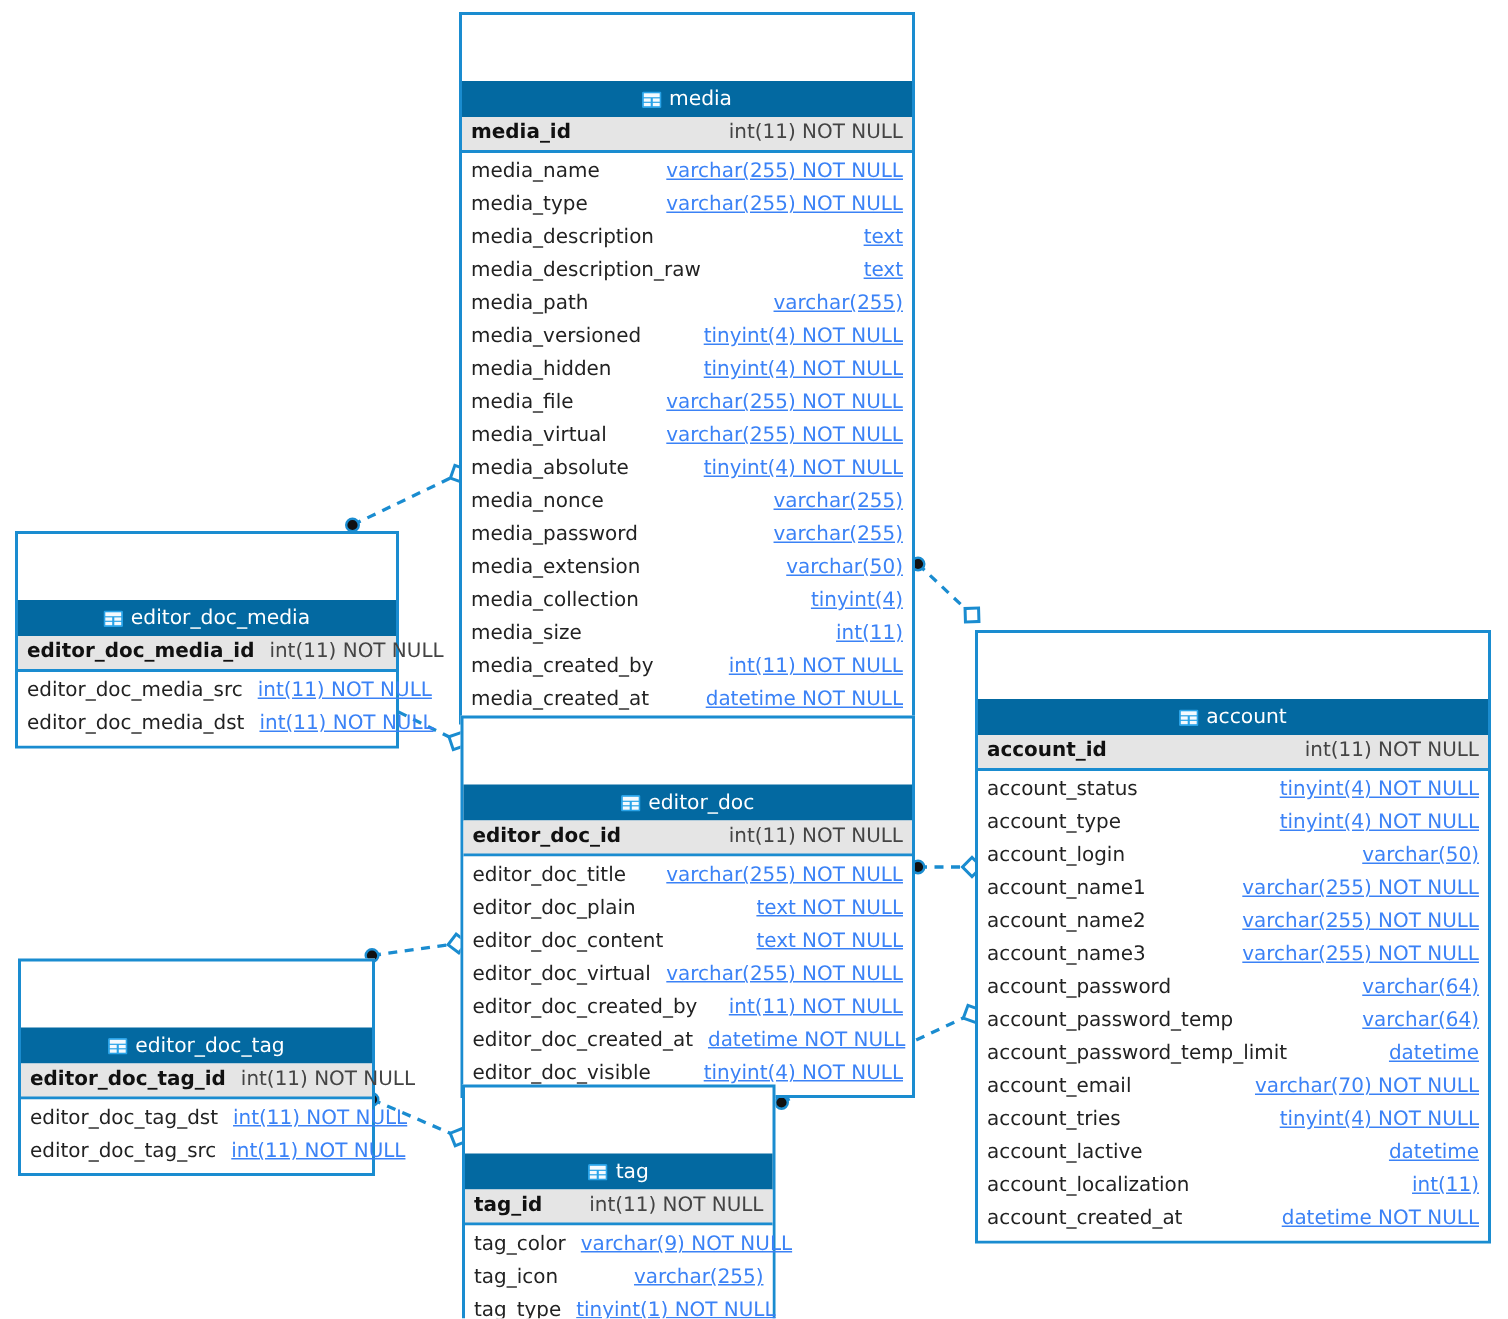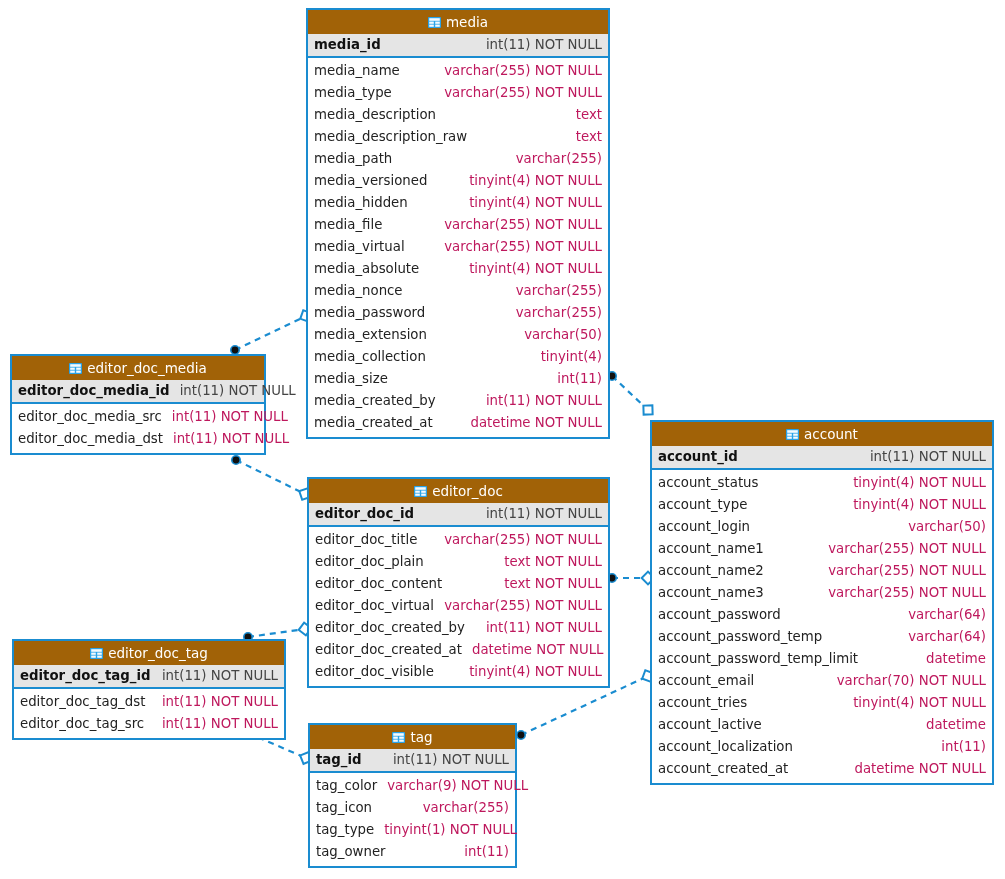--- a/index.html
+++ b/index.html
@@ -25,32 +25,33 @@
   }
   .entity {
     position: absolute;
     z-index: 2;
     border: 2px solid #1a8cd0;
     background: #ffffff;
     box-sizing: border-box;
     box-shadow: 0 0 0 0 rgba(0,0,0,0);
   }
   .entity-header {
-    background: #a16207;
+    background: #0369a1;
     color: #ffffff;
     font-size: 13.5px;
     height: 24px;
     line-height: 24px;
     text-align: center;
     white-space: nowrap;
     overflow: hidden;
     display: flex;
     align-items: center;
     justify-content: center;
     gap: 5px;
+    margin-top: 44px;
   }
   .tbl-icon {
     display: inline-block;
     width: 13px;
     height: 11px;
     position: relative;
     flex: 0 0 auto;
   }
   .tbl-icon svg { display: block; }
   .pk-row {
@@ -80,21 +81,21 @@
     justify-content: space-between;
     align-items: flex-end;
     padding: 0px 6px;
     height: 22px;
     line-height: 22px;
     font-size: 13.3px;
     white-space: nowrap;
     gap: 10px;
   }
   .attr-row .col-name { color: #222222; }
-  .attr-row .col-type { color: #be185d; }
+  .attr-row .col-type { color: #3b82f6; text-decoration: underline; }
 </style>
 </head>
 <body>
 
 <div id="canvas">
 
   <svg id="links" width="1005" height="879" viewBox="0 0 1005 879">
       <g>
         <line x1="235" y1="350" x2="306" y2="316" stroke="#1a8cd0" stroke-width="2.2" stroke-dasharray="6,5"></line>
         <circle cx="235" cy="350" r="4.2" fill="#111111" stroke="#1a8cd0" stroke-width="1.6"></circle>
@@ -370,21 +371,21 @@
           <div class="attr-row">
             <span class="col-name">editor_doc_media_src</span>
             <span class="col-type">int(11) NOT NULL</span>
           </div>
           <div class="attr-row">
             <span class="col-name">editor_doc_media_dst</span>
             <span class="col-type">int(11) NOT NULL</span>
           </div>
         </div>
       </div>
-      <div class="entity" style="left: 12px; top: 639px; width: 274px;">
+      <div class="entity" style="left: 12px; top: 639px; width: 238px;">
         <div class="entity-header">
           <span class="tbl-icon">
             <svg width="13" height="11" viewBox="0 0 13 11">
               <rect x="0" y="0" width="13" height="11" rx="1" fill="#29a3e8"></rect>
               <rect x="1.2" y="1.2" width="10.6" height="2.6" fill="#ffffff" opacity="0.95"></rect>
               <rect x="1.2" y="4.6" width="4.6" height="2.2" fill="#ffffff" opacity="0.95"></rect>
               <rect x="7.2" y="4.6" width="4.6" height="2.2" fill="#ffffff" opacity="0.95"></rect>
               <rect x="1.2" y="7.6" width="4.6" height="2.2" fill="#ffffff" opacity="0.95"></rect>
               <rect x="7.2" y="7.6" width="4.6" height="2.2" fill="#ffffff" opacity="0.95"></rect>
             </svg>

